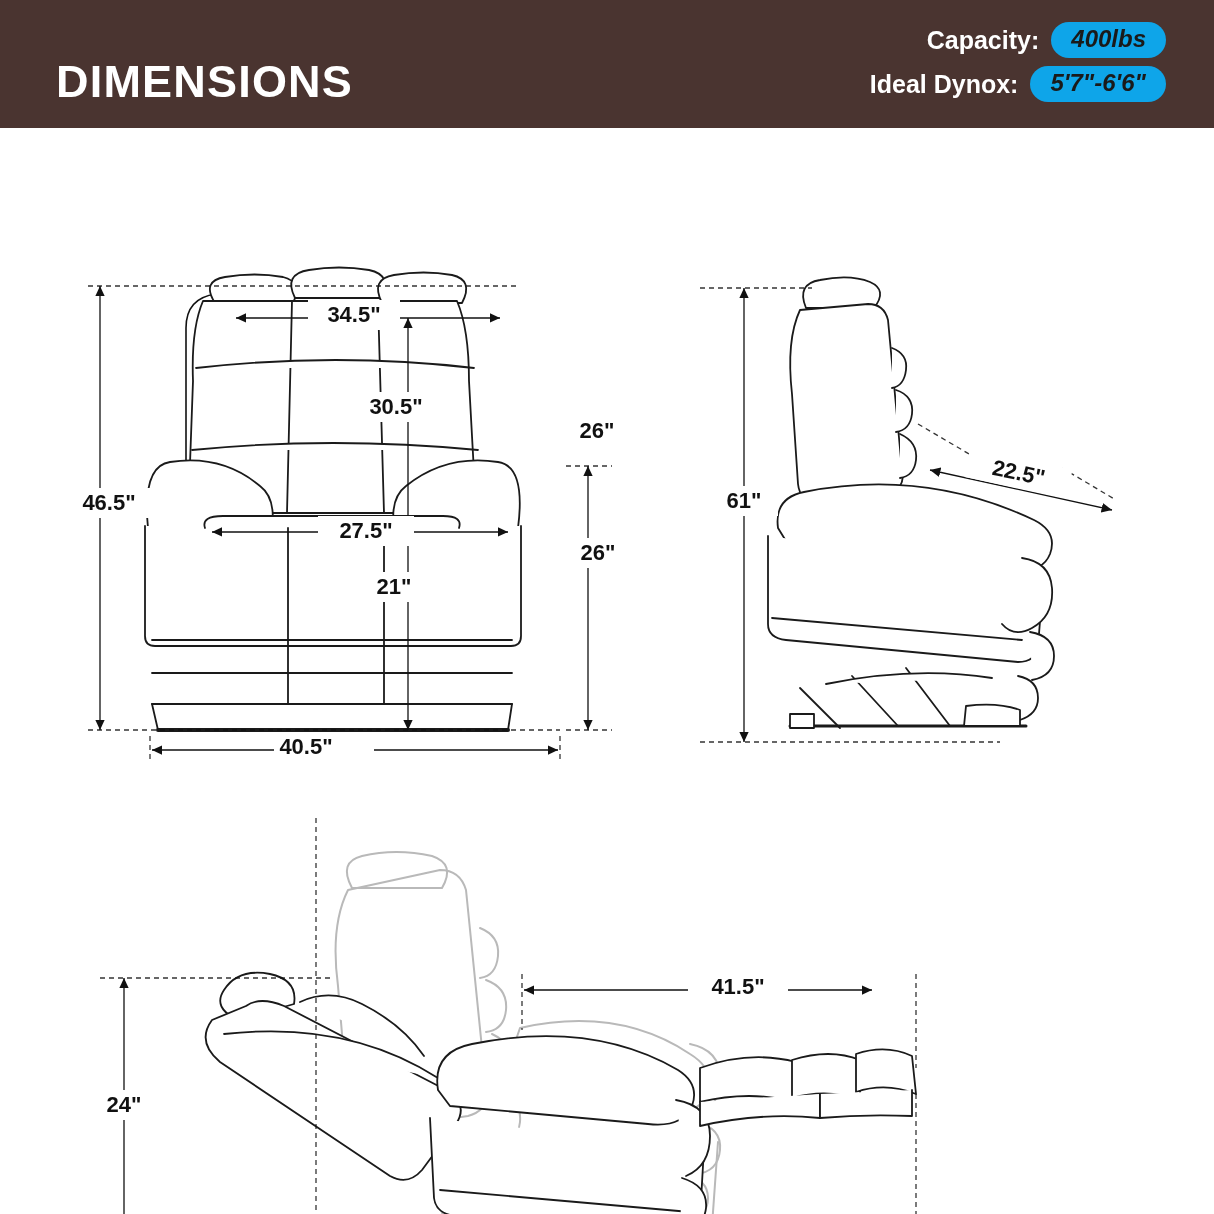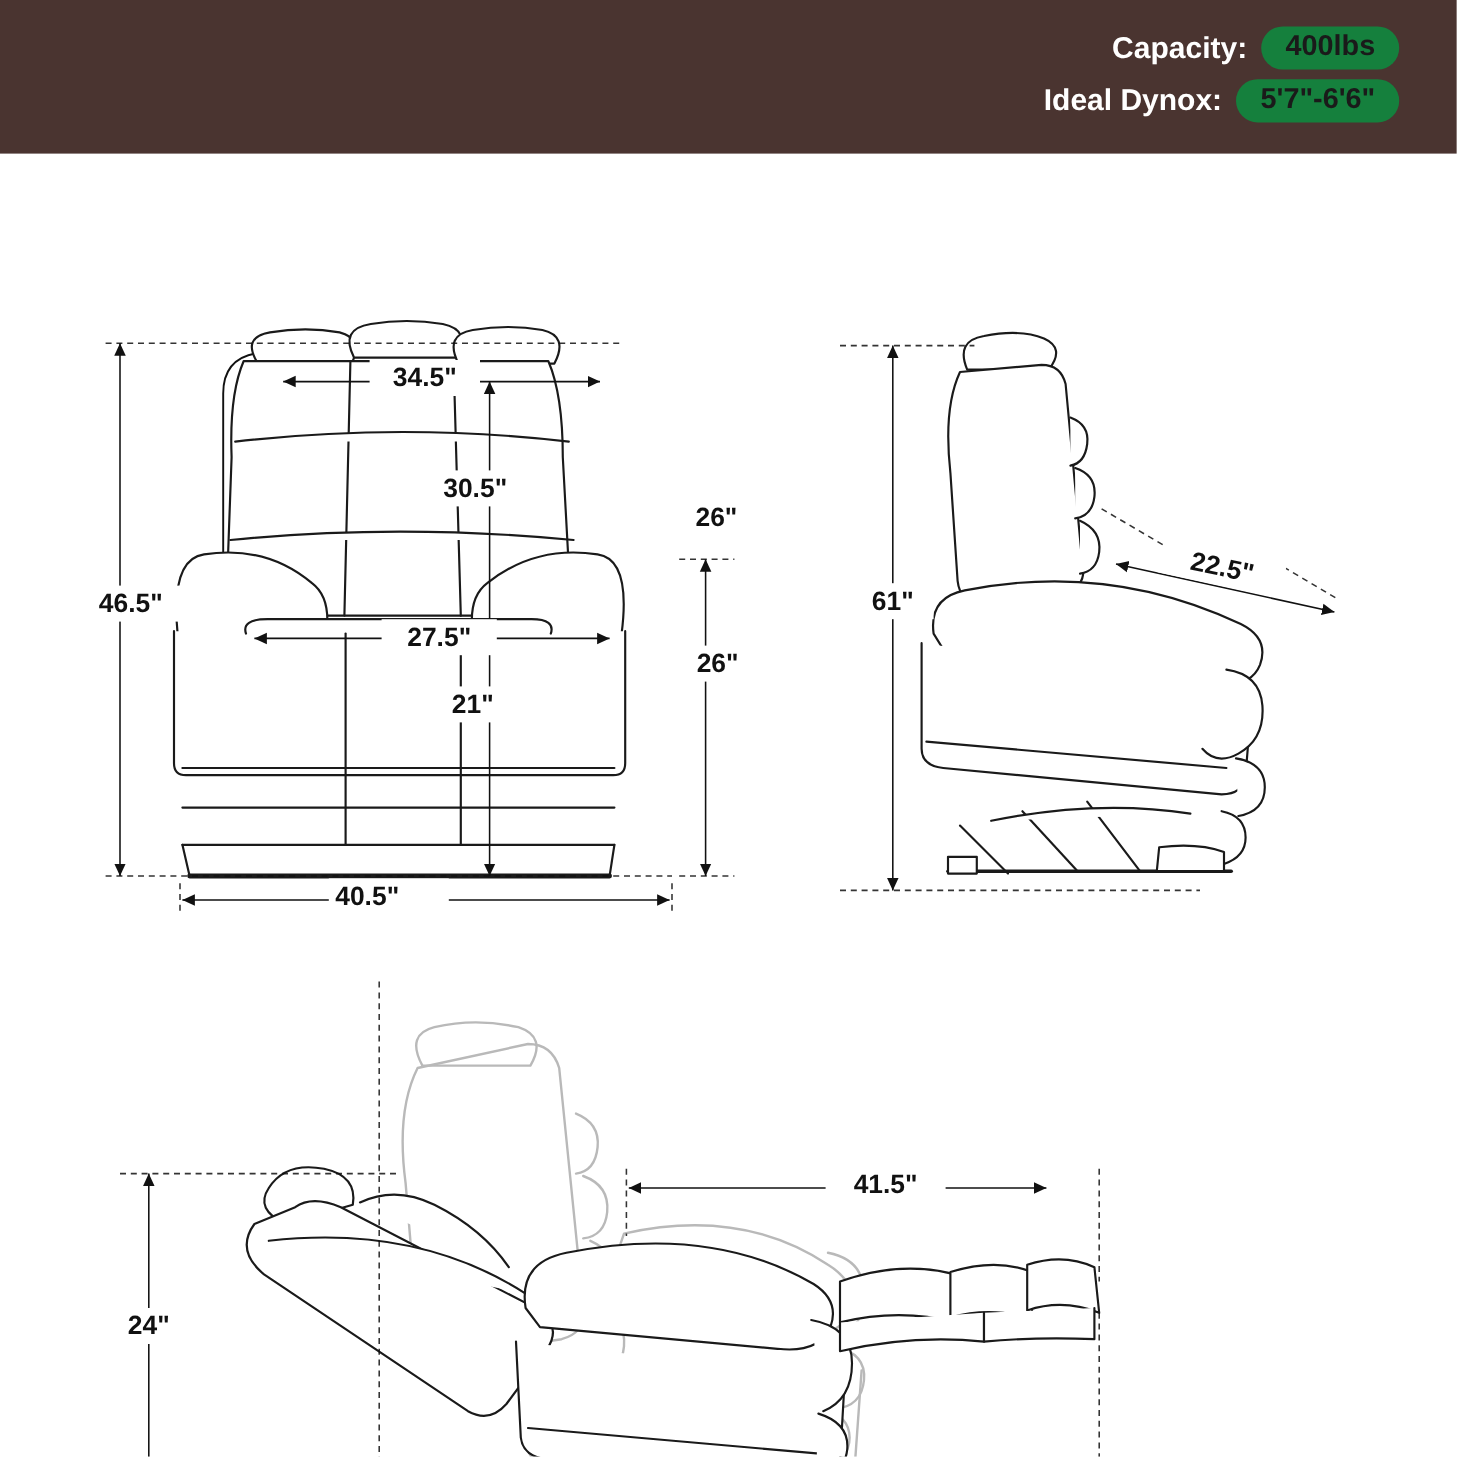--- a/index.html
+++ b/index.html
@@ -56,27 +56,28 @@
     margin-bottom: 8px;
   }
   .spec-label {
     font-size: 25px;
     font-weight: bold;
     margin-right: 12px;
     white-space: nowrap;
   }
   .spec-pill {
     display: inline-block;
-    background: #15803d;
+    background: #0ea5e9;
     color: #1a1a1a;
     border-radius: 18px;
     padding: 3px 20px 5px 20px;
     font-size: 24px;
     font-weight: bold;
     white-space: nowrap;
+    font-style: italic;
   }
 
   
   .canvas {
     position: absolute;
     left: 0;
     top: 128px;
     width: 1214px;
     height: 1086px;
   }
@@ -89,20 +90,21 @@
     font-family: "Liberation Sans", sans-serif;
     font-size: 22px;
     font-weight: bold;
     fill: #111111;
   }
 </style>
 </head>
 <body>
 
 <div class="header">
+  <div class="title">DIMENSIONS</div>
   <div class="spec-rows">
     <div class="spec-row">
       <span class="spec-label">Capacity:</span>
       <span class="spec-pill">400lbs</span>
     </div>
     <div class="spec-row">
       <span class="spec-label">Ideal Dynox:</span>
       <span class="spec-pill">5'7"-6'6"</span>
     </div>
   </div>

